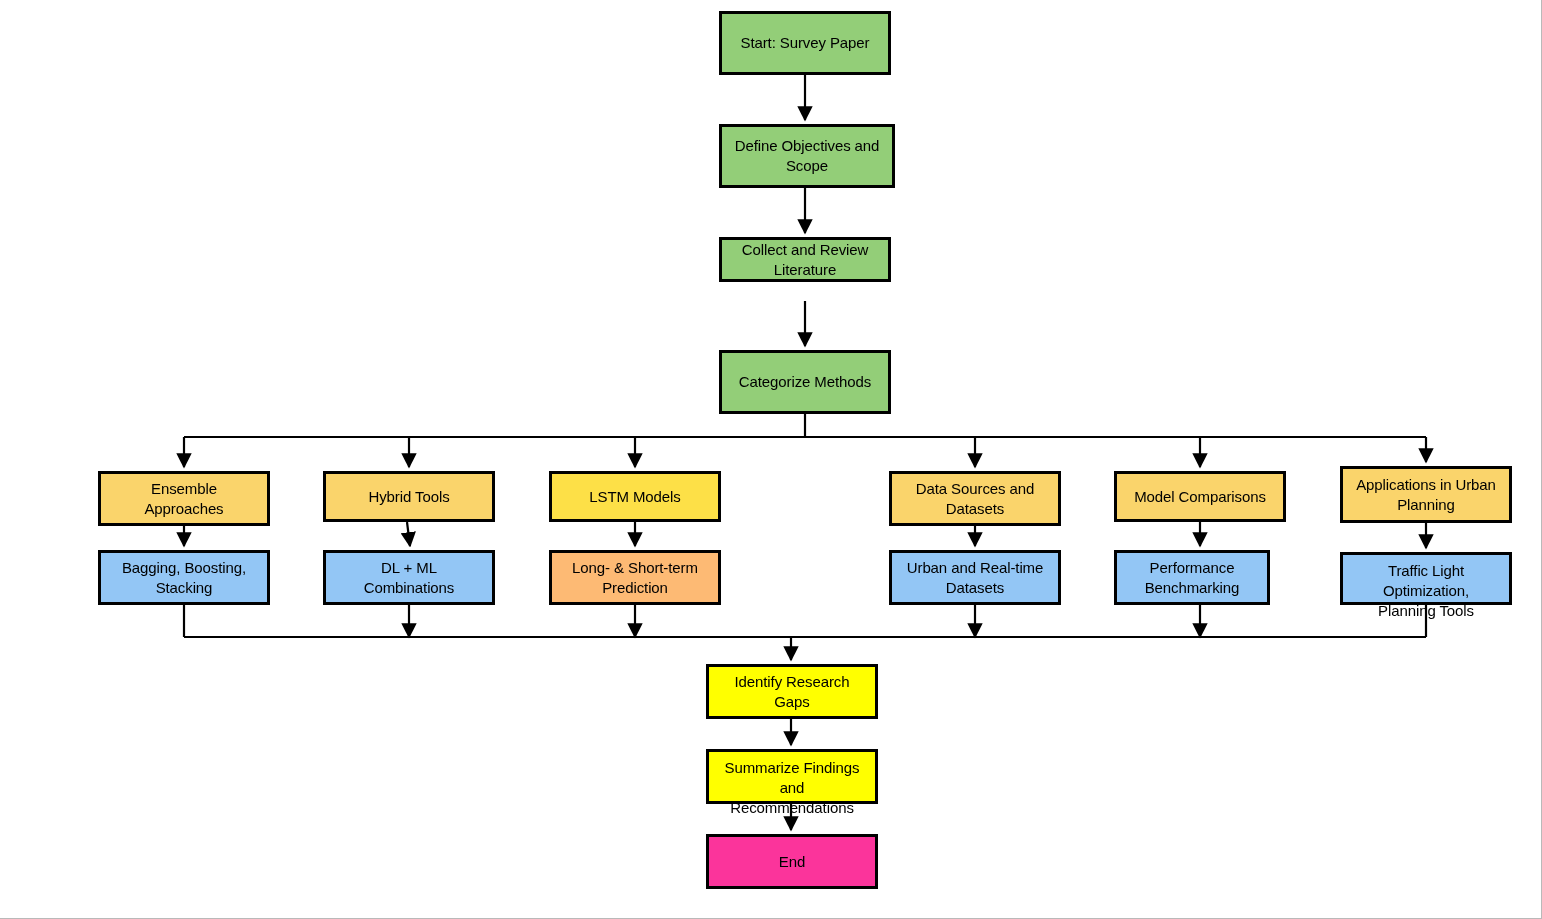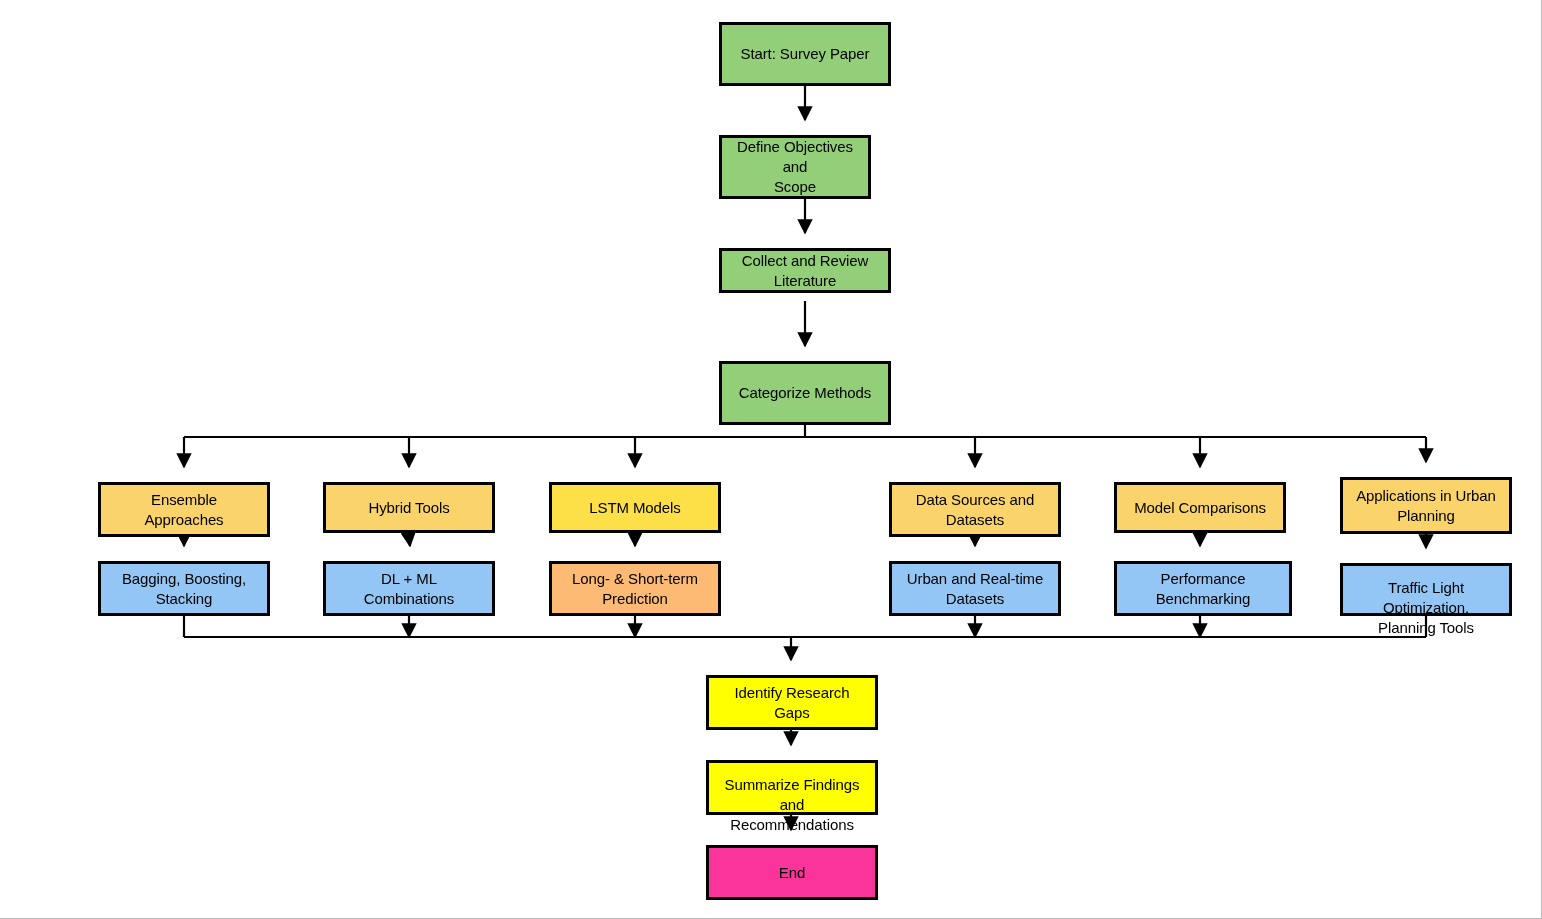--- a/index.html
+++ b/index.html
@@ -36,22 +36,21 @@
     display: flex;
     align-items: center;
     justify-content: flex-end;
     text-align: center;
     color: #000000;
     font-family: "Liberation Sans", sans-serif;
     font-size: 15px;
     line-height: 20px;
     letter-spacing: -0.1px;
     white-space: pre-line;
-    padding: 14px 3px;
-    margin-top: 11px;
+    padding: 8px 3px;
   }
   .node .lbl {
     display: block;
     width: 100%;
     white-space: pre-line;
   }
   .node.overflow {
     overflow: visible;
     align-items: flex-start;
   }
@@ -108,21 +107,21 @@
 
       <line x1="791" y1="719" x2="791" y2="745" marker-end="url(#arrow)"></line>
       <line x1="791" y1="804" x2="791" y2="830" marker-end="url(#arrow)"></line>
     </g>
   </svg>
 
   <div class="node" style="left:719px; top:11px; width:172px; height:64px; background:#93ce78;">
     <span class="lbl">Start: Survey Paper</span>
   </div>
 
-  <div class="node" style="left:719px; top:124px; width:152px; height:64px; background:#93ce78;">
+  <div class="node" style="left:719px; top:124px; width:176px; height:64px; background:#93ce78;">
     <span class="lbl">Define Objectives and
 Scope</span>
   </div>
 
   <div class="node" style="left:719px; top:237px; width:172px; height:45px; background:#93ce78;">
     <span class="lbl">Collect and Review
 Literature</span>
   </div>
 
   <div class="node" style="left:719px; top:350px; width:172px; height:64px; background:#93ce78;">
@@ -159,21 +158,21 @@
 Datasets</span>
   </div>
   <div class="node" style="left:889px; top:550px; width:172px; height:55px; background:#93c6f5;">
     <span class="lbl">Urban and Real-time
 Datasets</span>
   </div>
 
   <div class="node" style="left:1114px; top:471px; width:172px; height:51px; background:#fad46b;">
     <span class="lbl">Model Comparisons</span>
   </div>
-  <div class="node" style="left:1114px; top:550px; width:178px; height:55px; background:#93c6f5;">
+  <div class="node" style="left:1114px; top:550px; width:156px; height:55px; background:#93c6f5;">
     <span class="lbl">Performance
 Benchmarking</span>
   </div>
 
   <div class="node" style="left:1340px; top:466px; width:172px; height:57px; background:#fad46b;">
     <span class="lbl">Applications in Urban
 Planning</span>
   </div>
   <div class="node overflow" style="left:1340px; top:552px; width:172px; height:53px; background:#93c6f5;">
     <span class="lbl">Traffic Light

